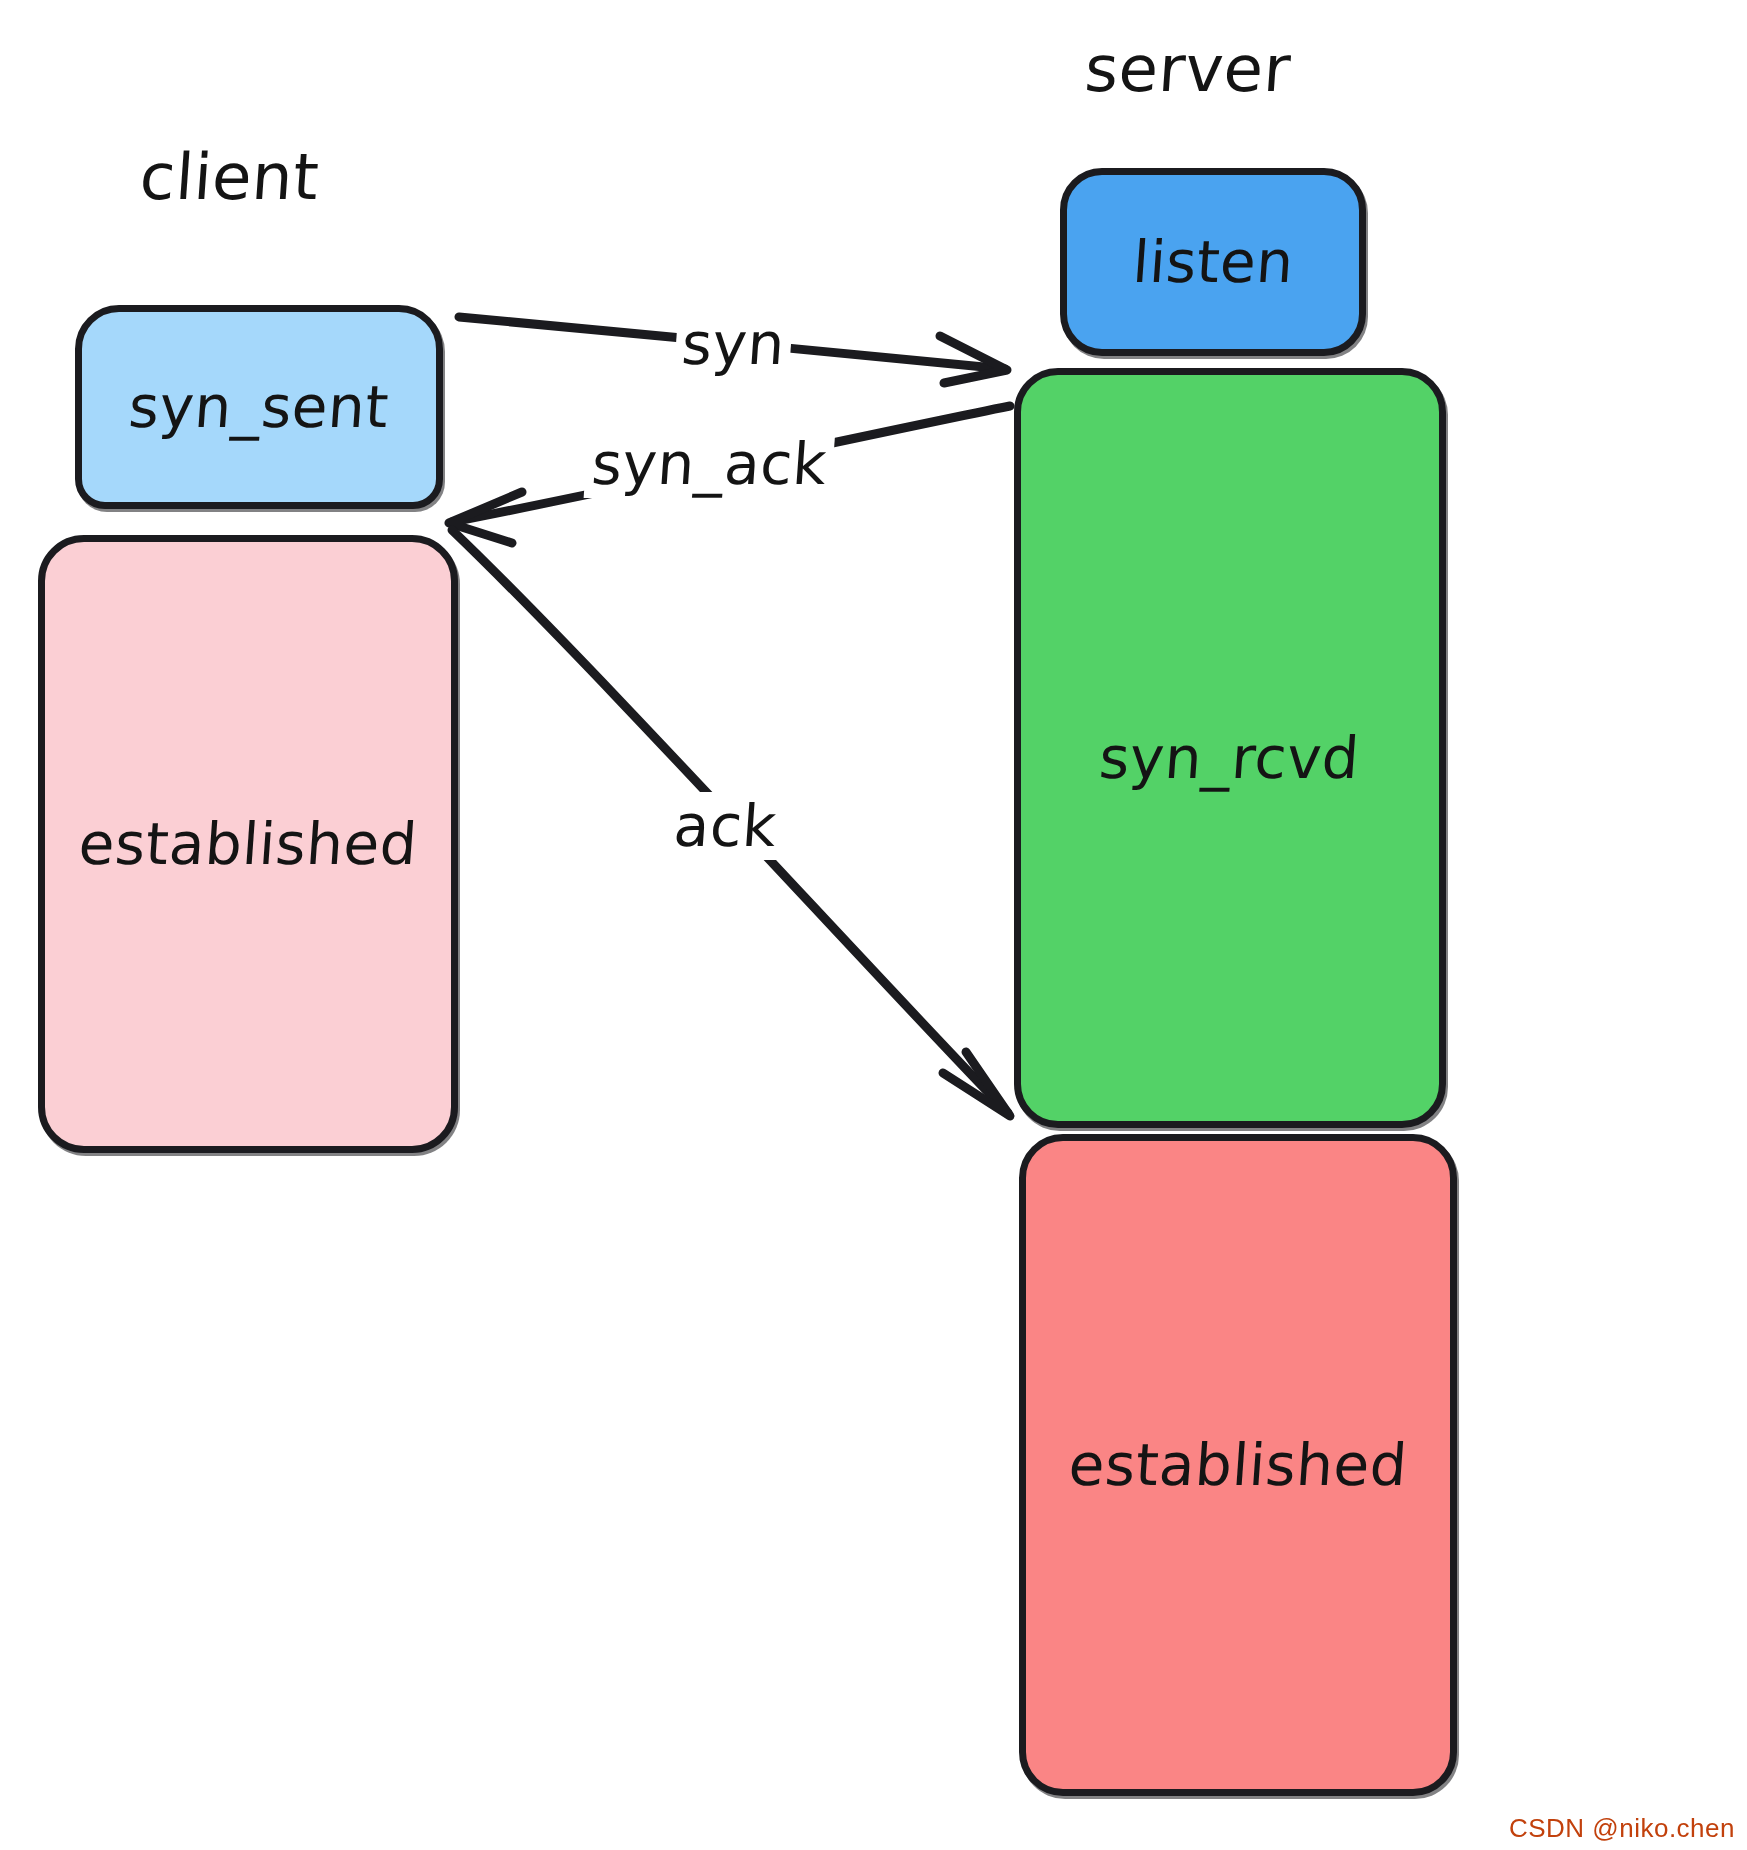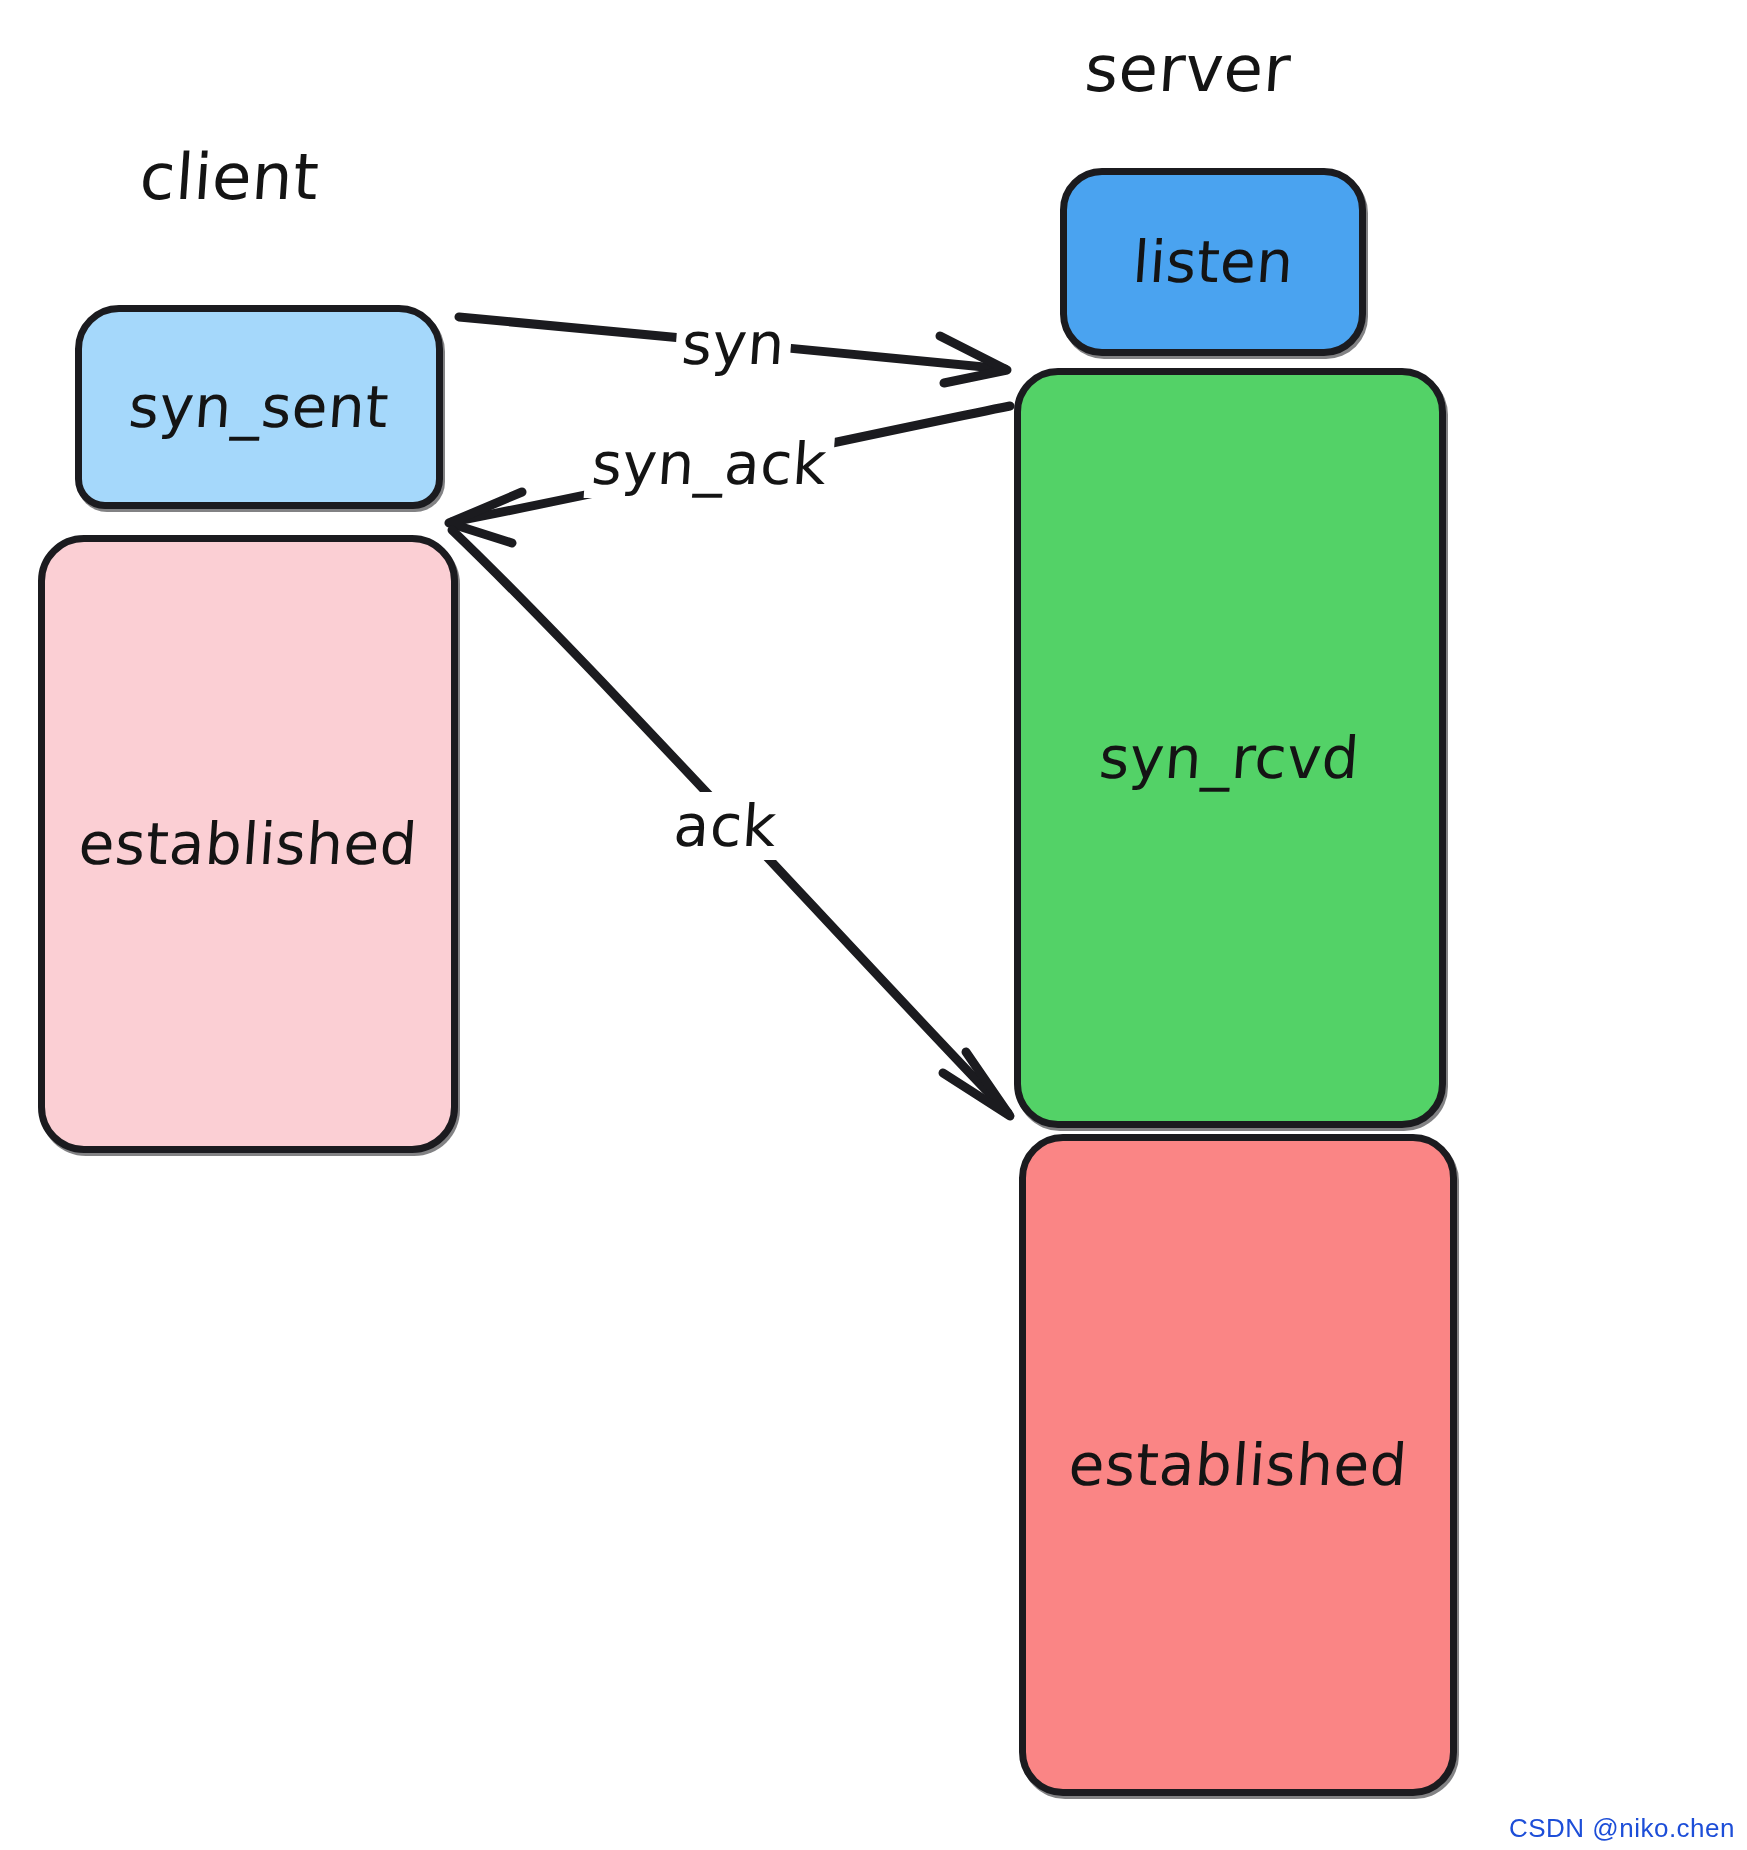--- a/index.html
+++ b/index.html
@@ -120,21 +120,21 @@
   #label-syn      { left: 676px; top: 310px; }
   #label-syn-ack  { left: 586px; top: 430px; }
   #label-ack      { left: 668px; top: 792px; }
 
   
   #watermark {
     position: absolute;
     right: 12px;
     bottom: 6px;
     font-size: 26px;
-    color: #1d4ed8;
+    color: #c2410c;
     font-family: "Liberation Sans", sans-serif;
     letter-spacing: 0.5px;
   }
 </style>
 </head>
 <body>
 
 <div id="canvas" style="background: rgb(255, 255, 255);">
 
   <div class="caption hand" id="caption-client">client</div>

